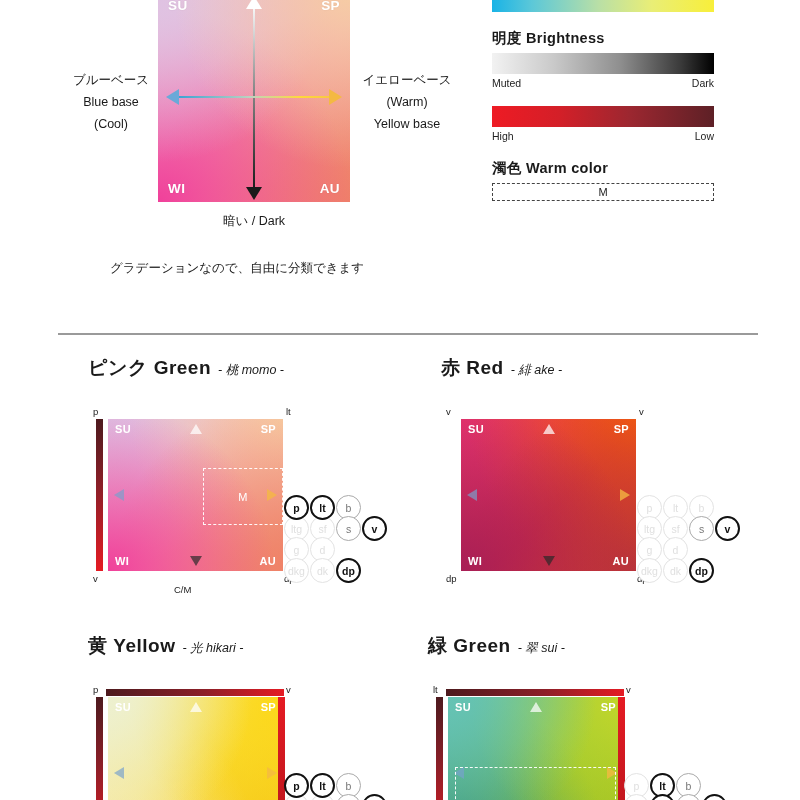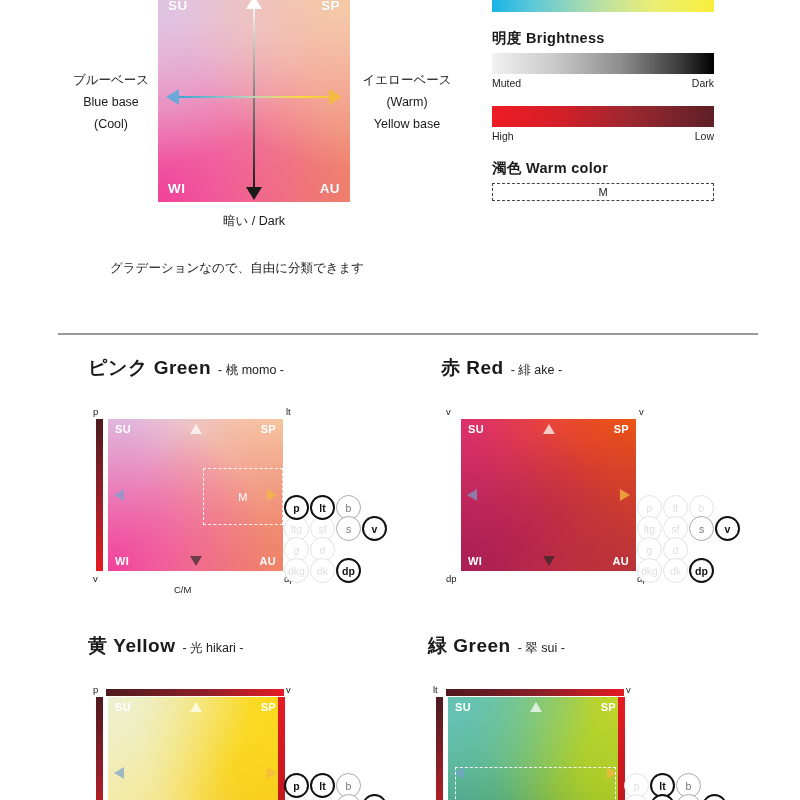--- a/index.html
+++ b/index.html
@@ -66,21 +66,21 @@
   .lg-block{margin-bottom:17px;}
   .muted-box{height:18px;border:1.4px dashed #444;display:flex;align-items:center;justify-content:center;
              font-size:11px;box-sizing:border-box;}
 
   
   .divider{position:absolute;left:58px;top:333px;width:700px;height:2px;background:#9a9a9a;}
 
   
   .sec{position:absolute;width:350px;}
   .sec-title{font-size:19px;font-weight:700;letter-spacing:.5px;white-space:nowrap;}
-  .sec-title .sub{font-size:12.5px;font-weight:400;margin-left:7px;letter-spacing:0;}
+  .sec-title .sub{font-size:12.5px;font-weight:400;margin-left:7px;letter-spacing:0;font-style:italic;}
 
   .chart{position:relative;margin-top:26px;width:240px;height:190px;}
   .plot{position:absolute;left:20px;top:12px;width:175px;height:152px;}
   .plot.pink{background:
       radial-gradient(circle at 0% 100%, #f0409a 0%, rgba(240,64,154,0) 72%),
       radial-gradient(circle at 100% 100%, #ef8268 0%, rgba(239,130,104,0) 74%),
       radial-gradient(circle at 100% 0%, #f7cfa4 0%, rgba(247,207,164,0) 66%),
       radial-gradient(circle at 0% 0%, #ddc2e4 0%, rgba(221,194,228,0) 64%),
       linear-gradient(135deg,#e7c9e6,#f4a6bb 55%,#f0926f);}
   .plot.red{background:

